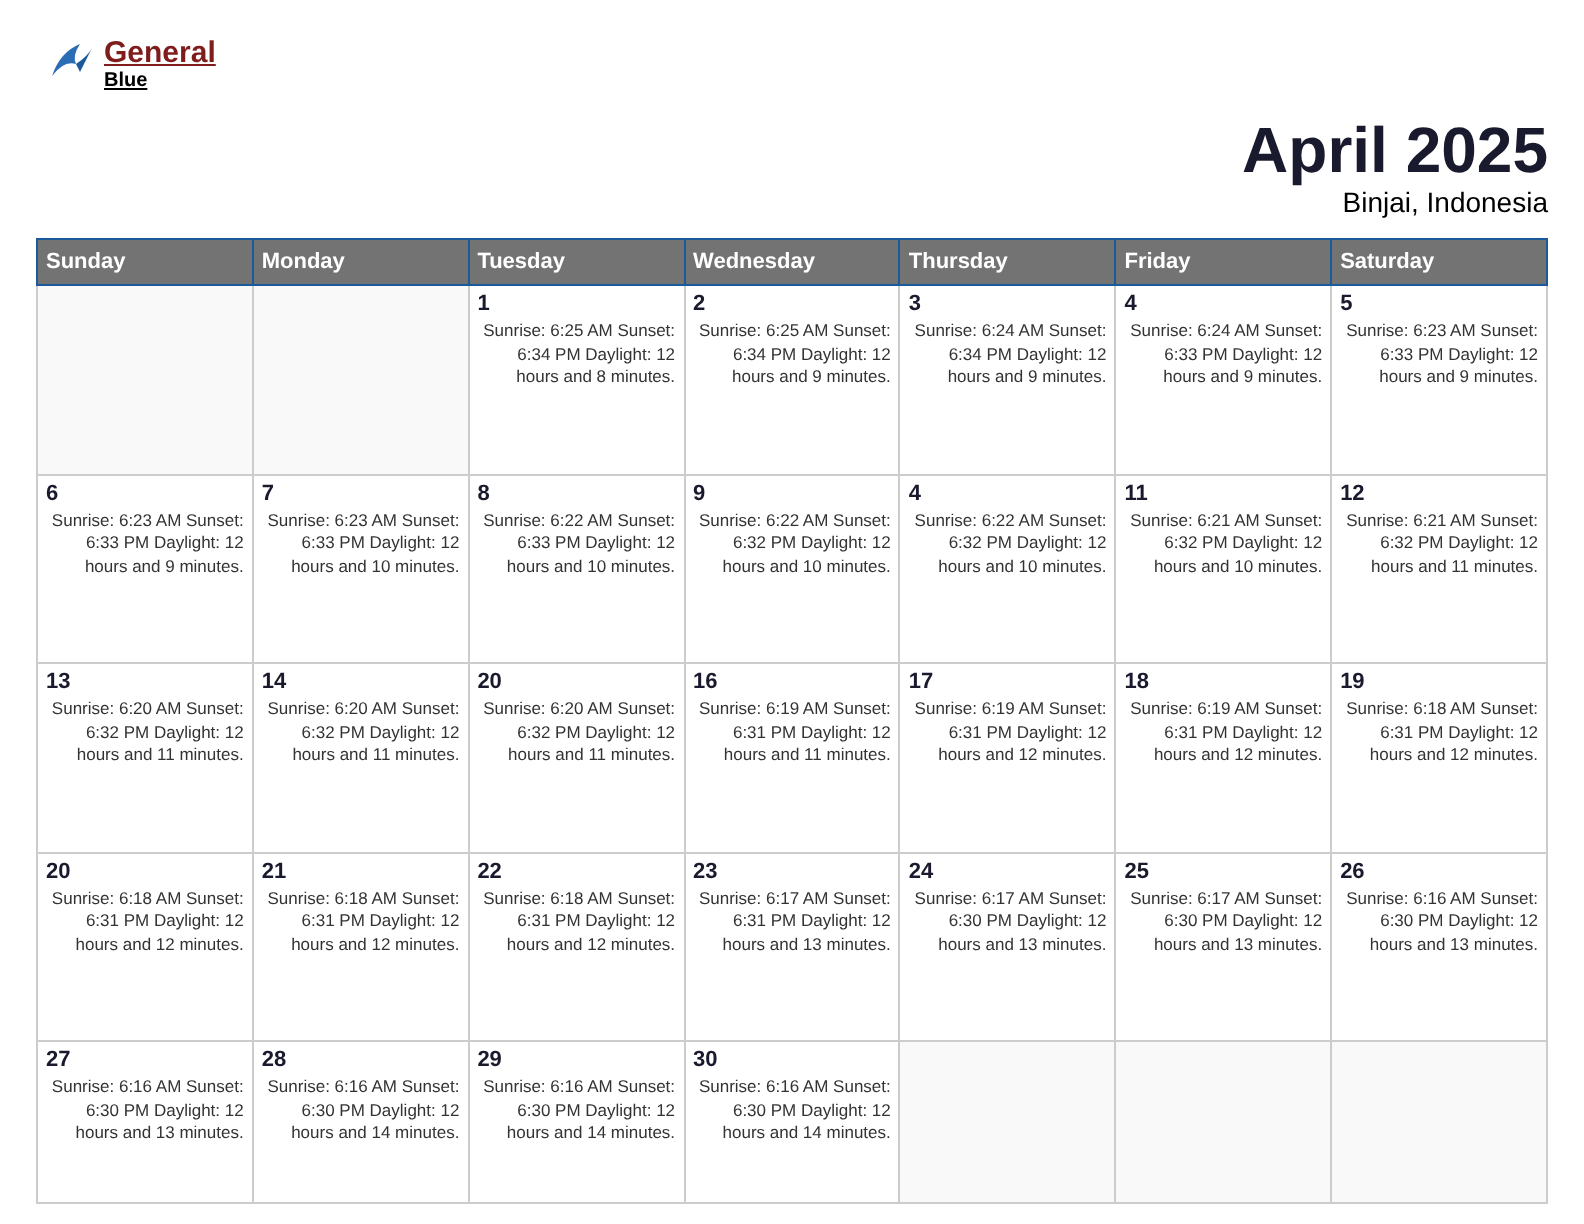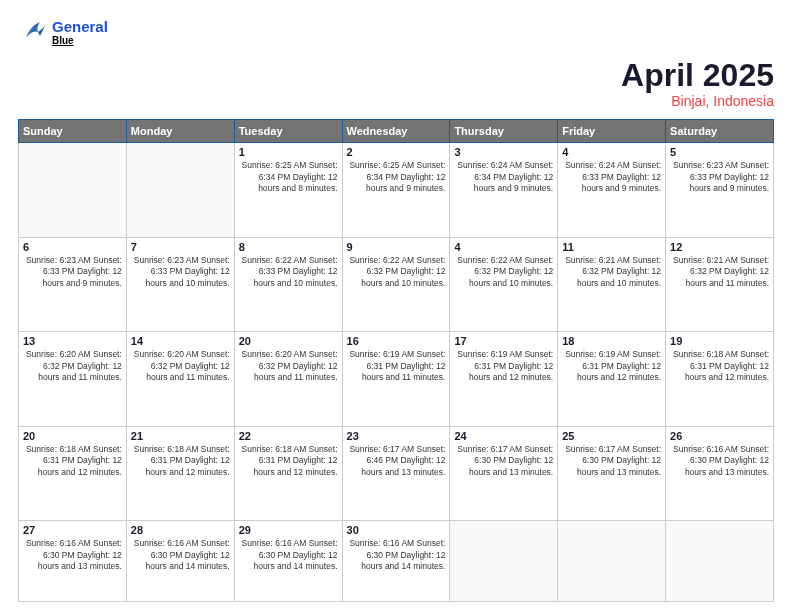--- a/index.html
+++ b/index.html
@@ -37,21 +37,21 @@
       margin-top: 40px;
     }
     .title-month {
       font-size: 32px;
       font-weight: bold;
       color: #1a1a2e;
       line-height: 1.1;
     }
     .title-location {
       font-size: 14px;
-      color: #ef4444;
+      color: #000000;
     }
     .calendar {
       flex: 1;
       border: 1px solid #ccc;
       border-collapse: collapse;
       width: 100%;
       table-layout: fixed;
     }
     .calendar th {
       background: #737373;
@@ -94,21 +94,21 @@
 <body>
 
 <div class="page">
   <div class="header">
     <div class="logo">
       <svg class="logo-bird" viewBox="0 0 30 28" xmlns="http://www.w3.org/2000/svg">
         <path d="M8 20 Q12 8 22 4 Q18 10 20 14 Q14 12 8 20Z" fill="#2a6db5"></path>
         <path d="M20 14 Q26 10 28 6 Q24 14 22 18 Q21 16 20 14Z" fill="#1a5a9a"></path>
       </svg>
       <div>
-        <div style="font-size:15px;font-weight:bold;color:#1d4ed8;">General</div>
+        <div style="font-size:15px;font-weight:bold;color:#7f1d1d;text-decoration:underline;">General</div>
         <div style="font-size:10px;font-weight:bold;color:#000000;text-decoration:underline;">Blue</div>
       </div>
     </div>
     <div class="title-block">
       <div class="title-month">April 2025</div>
       <div class="title-location">Binjai, Indonesia</div>
     </div>
   </div>
 
   <table class="calendar">
@@ -261,21 +261,21 @@
           </td>
           <td>
             <span class="day-num">22</span>
             <div class="day-info">Sunrise: 6:18 AM
 Sunset: 6:31 PM
 Daylight: 12 hours and 12 minutes.</div>
           </td>
           <td>
             <span class="day-num">23</span>
             <div class="day-info">Sunrise: 6:17 AM
-Sunset: 6:46 PM
+Sunset: 6:31 PM
 Daylight: 12 hours and 13 minutes.</div>
           </td>
           <td>
             <span class="day-num">24</span>
             <div class="day-info">Sunrise: 6:17 AM
 Sunset: 6:30 PM
 Daylight: 12 hours and 13 minutes.</div>
           </td>
           <td>
             <span class="day-num">25</span>

